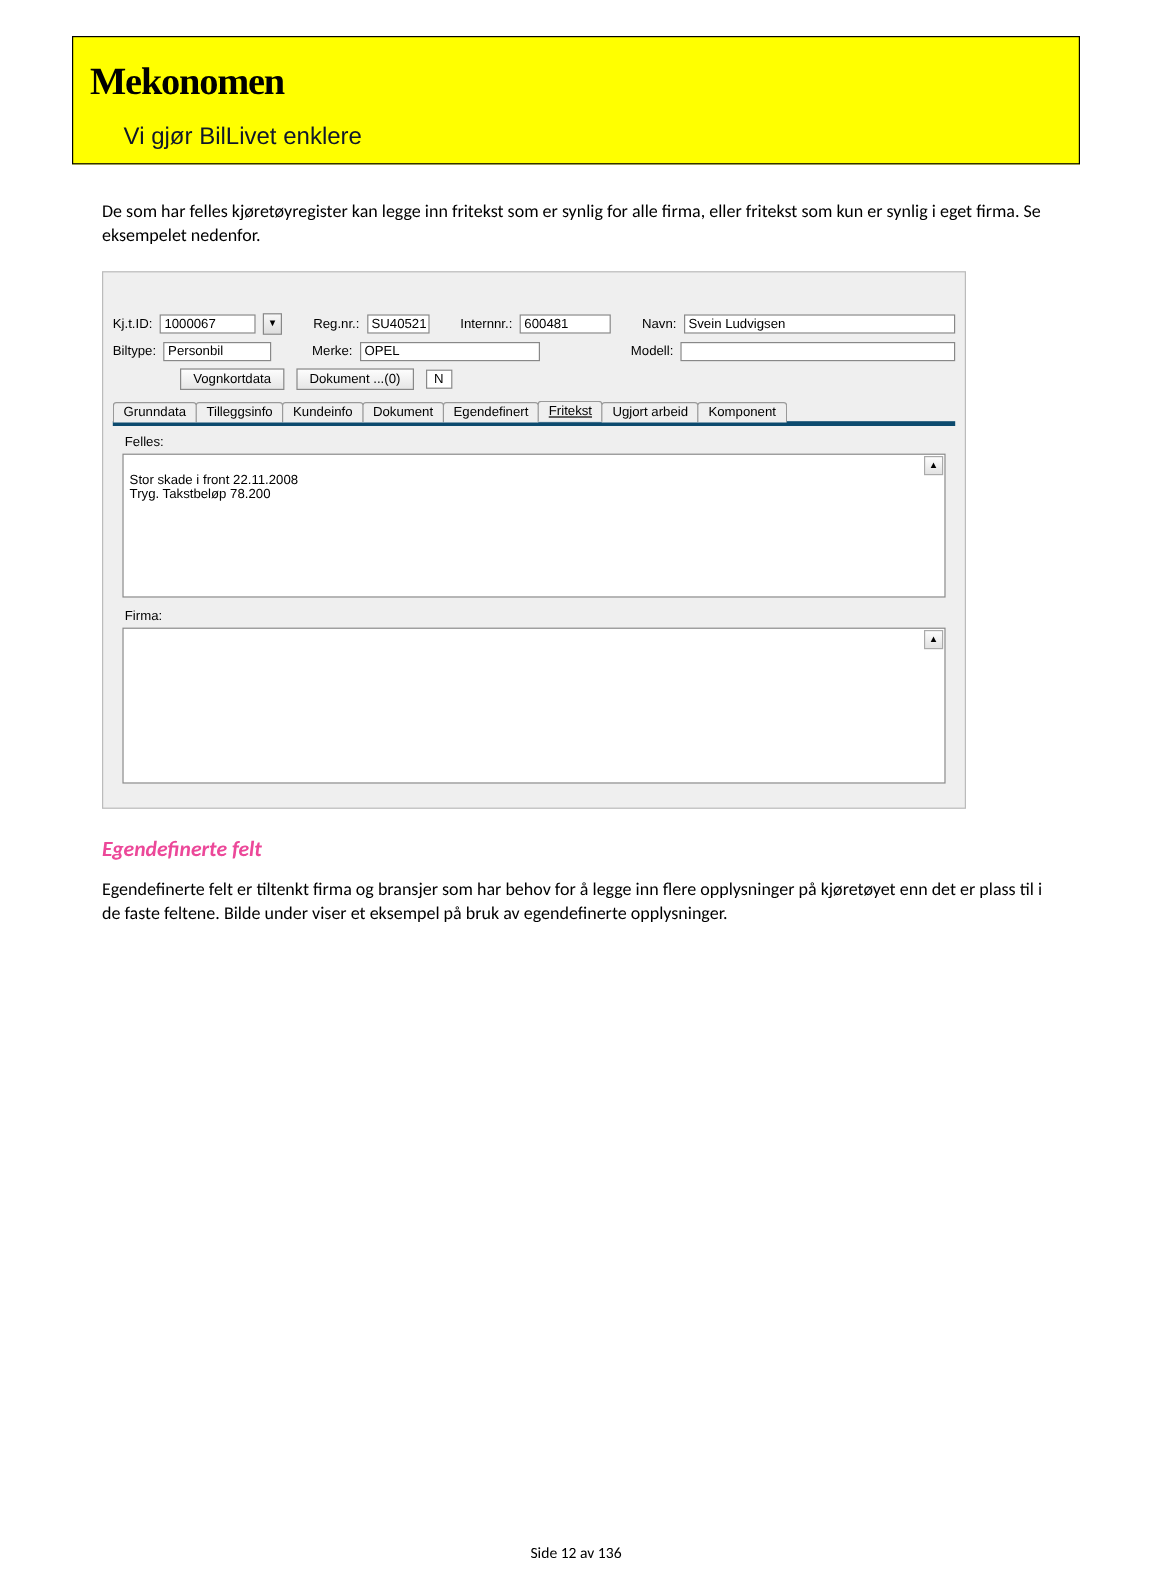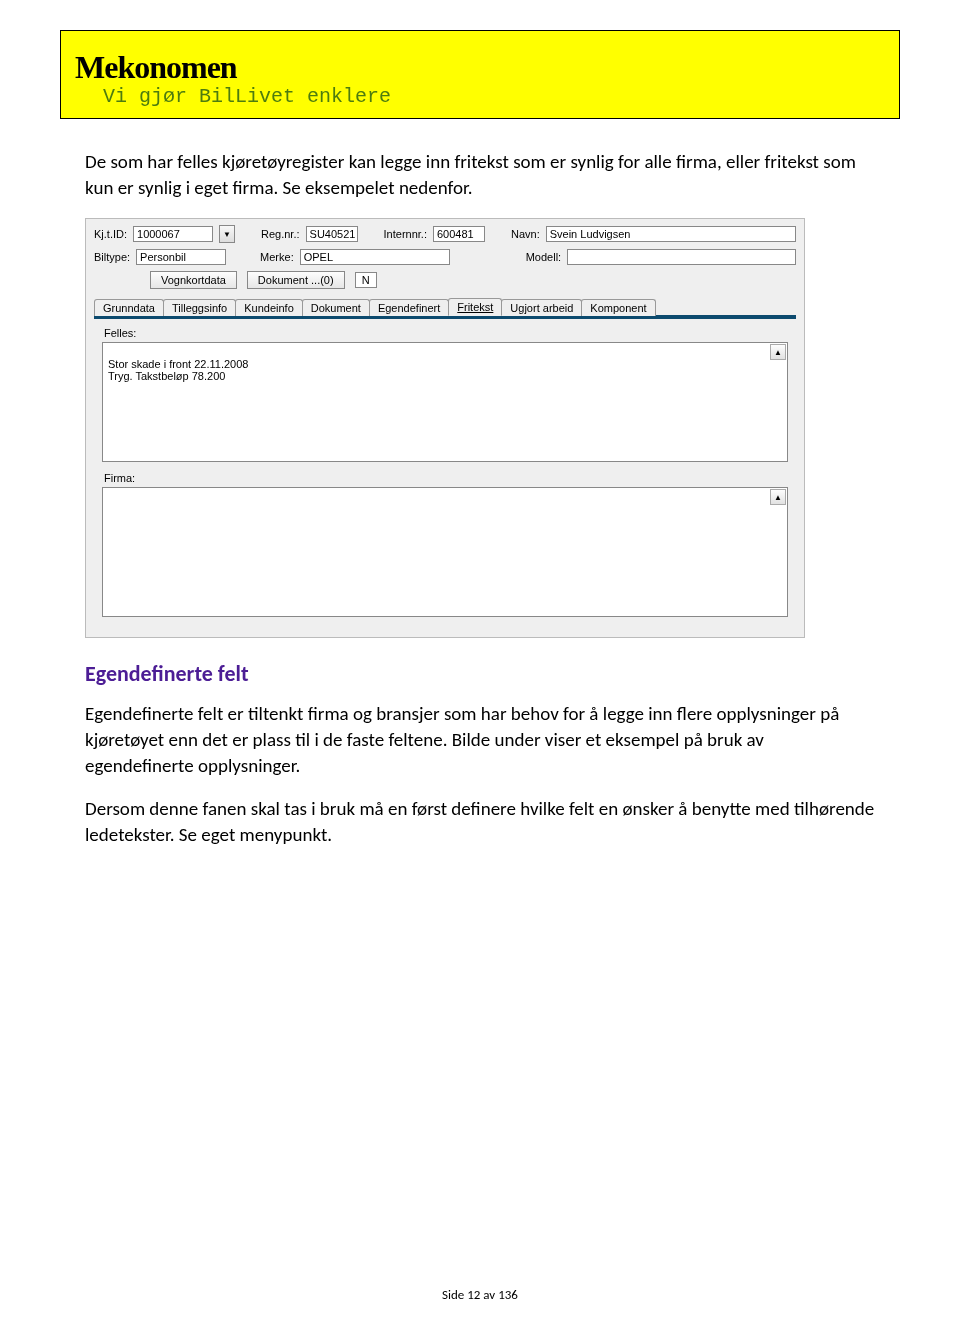--- a/index.html
+++ b/index.html
@@ -24,50 +24,51 @@
   }
   .logo {
     font-family: Georgia, 'Times New Roman', serif;
     font-weight: 900;
     font-size: 32px;
     letter-spacing: -1px;
     color: #000;
     line-height: 1;
   }
   .tagline {
-    font-family: Liberation Mono, monospace;
+    font-family: Liberation Sans, sans-serif;
     font-size: 20px;
-    color: #4d7c0f;
-    margin-top: 2px;
+    color: #0f172a;
+    margin-top: 20px;
     padding-left: 28px;
   }
   .body-text {
-    font-size: 19px;
+    font-size: 15px;
     color: #000;
     line-height: 1.35;
     margin: 0 25px 18px 25px;
   }
   .heading {
-    font-size: 22px;
-    color: #4c1d95;
+    font-size: 18px;
+    font-style: italic;
+    color: #ec4899;
     margin: 22px 25px 14px 25px;
     font-family: 'Calibri Light', Calibri, Arial, sans-serif;
   }
   
   .app {
     margin: 0 25px 0 25px;
     background: #efefef;
     border: 1px solid #bbb;
     font-family: Tahoma, Arial, sans-serif;
     font-size: 11px;
     color: #000;
     width: 720px;
     box-sizing: border-box;
   }
-  .app-inner { padding: 6px 8px 12px 8px; }
+  .app-inner { padding: 6px 8px 12px 8px; margin-top: 28px; }
   .form-row {
     display: flex;
     align-items: center;
     gap: 6px;
     margin-bottom: 6px;
     flex-wrap: nowrap;
   }
   .lbl { font-size: 11px; white-space: nowrap; }
   .inp {
     background: #fff;
@@ -166,21 +167,21 @@
 
       <div class="form-row">
         <span class="lbl">Kj.t.ID:</span>
         <span class="inp" style="width:80px">1000067</span>
         <span class="dd">▼</span>
         <span style="width:14px"></span>
         <span class="lbl">Reg.nr.:</span>
         <span class="inp" style="width:52px">SU40521</span>
         <span style="width:14px"></span>
         <span class="lbl">Internnr.:</span>
-        <span class="inp" style="width:52px">600481</span>
+        <span class="inp" style="width:76px">600481</span>
         <span style="width:14px"></span>
         <span class="lbl">Navn:</span>
         <span class="inp" style="flex:1">Svein Ludvigsen</span>
       </div>
 
       <div class="form-row">
         <span class="lbl">Biltype:</span>
         <span class="inp" style="width:90px">Personbil</span>
         <span style="width:22px"></span>
         <span class="lbl">Merke:</span>
@@ -218,16 +219,15 @@
         <div class="ta" style="height:130px">
           <span></span>
           <span class="scroll-up">▲</span>
         </div>
       </div>
     </div>
   </div>
 
   <h3 class="heading">Egendefinerte felt</h3>
   <p class="body-text">Egendefinerte felt er tiltenkt firma og bransjer som har behov for å legge inn flere opplysninger på kjøretøyet enn det er plass til i de faste feltene. Bilde under viser et eksempel på bruk av egendefinerte opplysninger.</p>
-  <p class="body-text">Dersom denne fanen skal tas i bruk må en først definere hvilke felt en ønsker å benytte med tilhørende ledetekster. Se eget menypunkt.</p>
 
   <div class="footer">Side 12 av 136</div>
 </div>
 
 </body></html>

